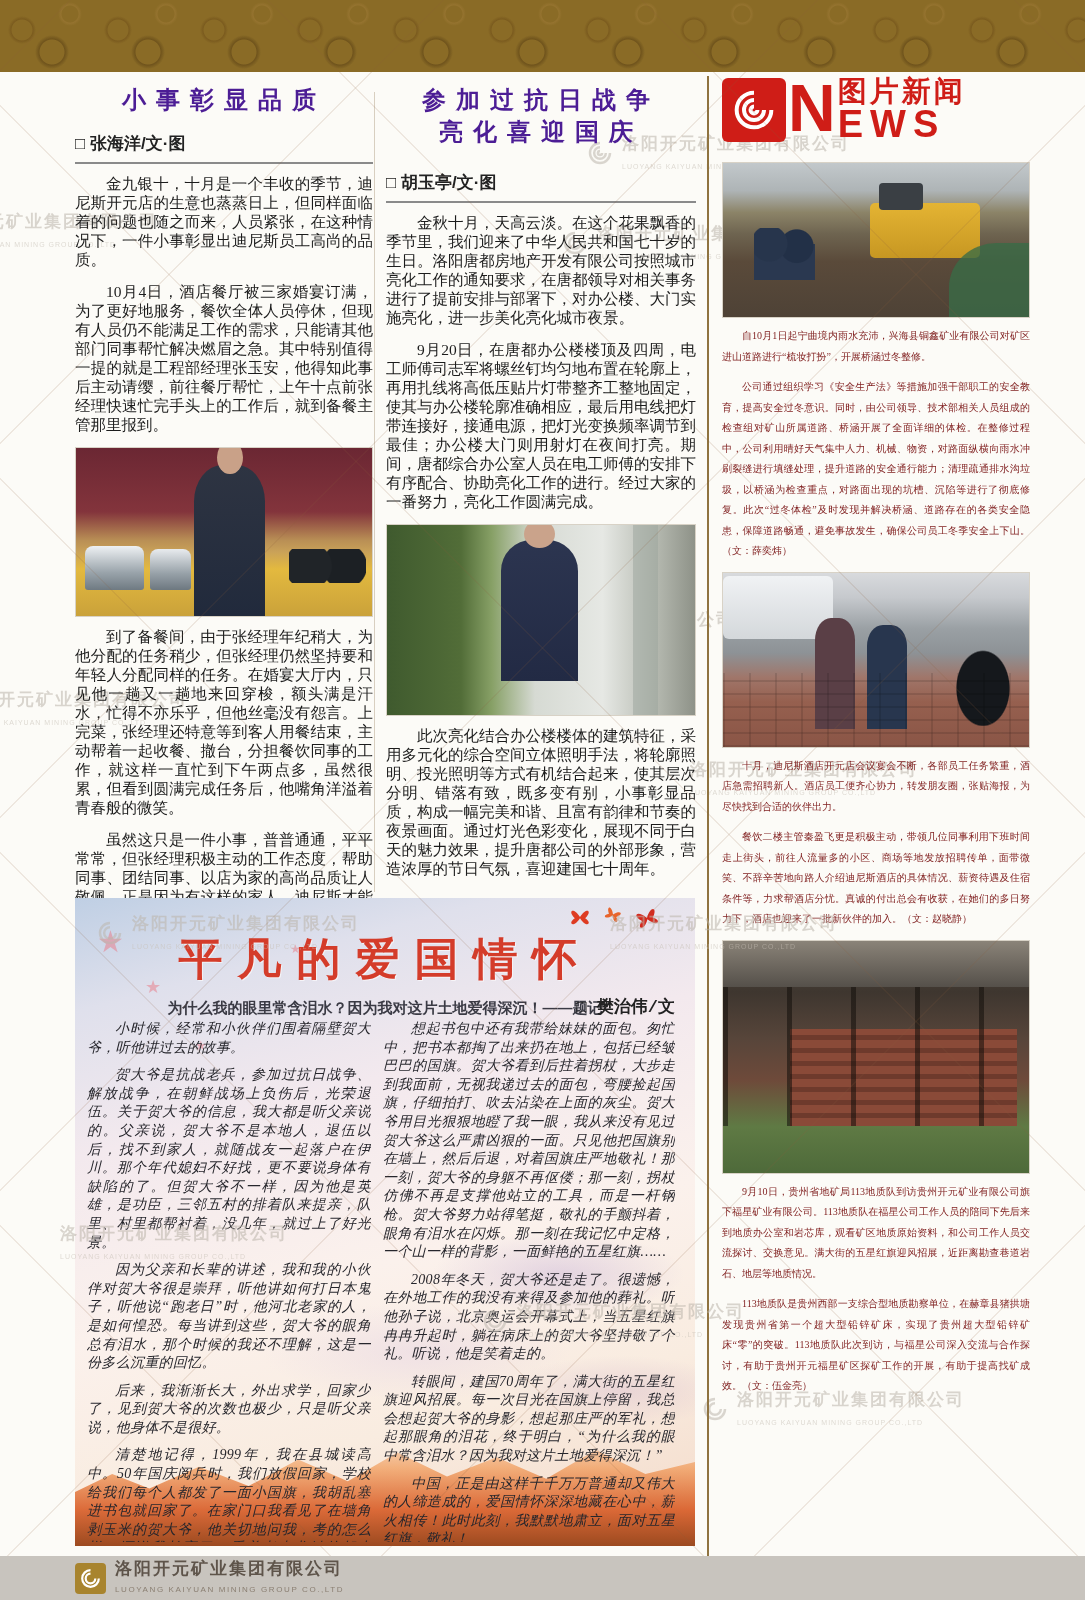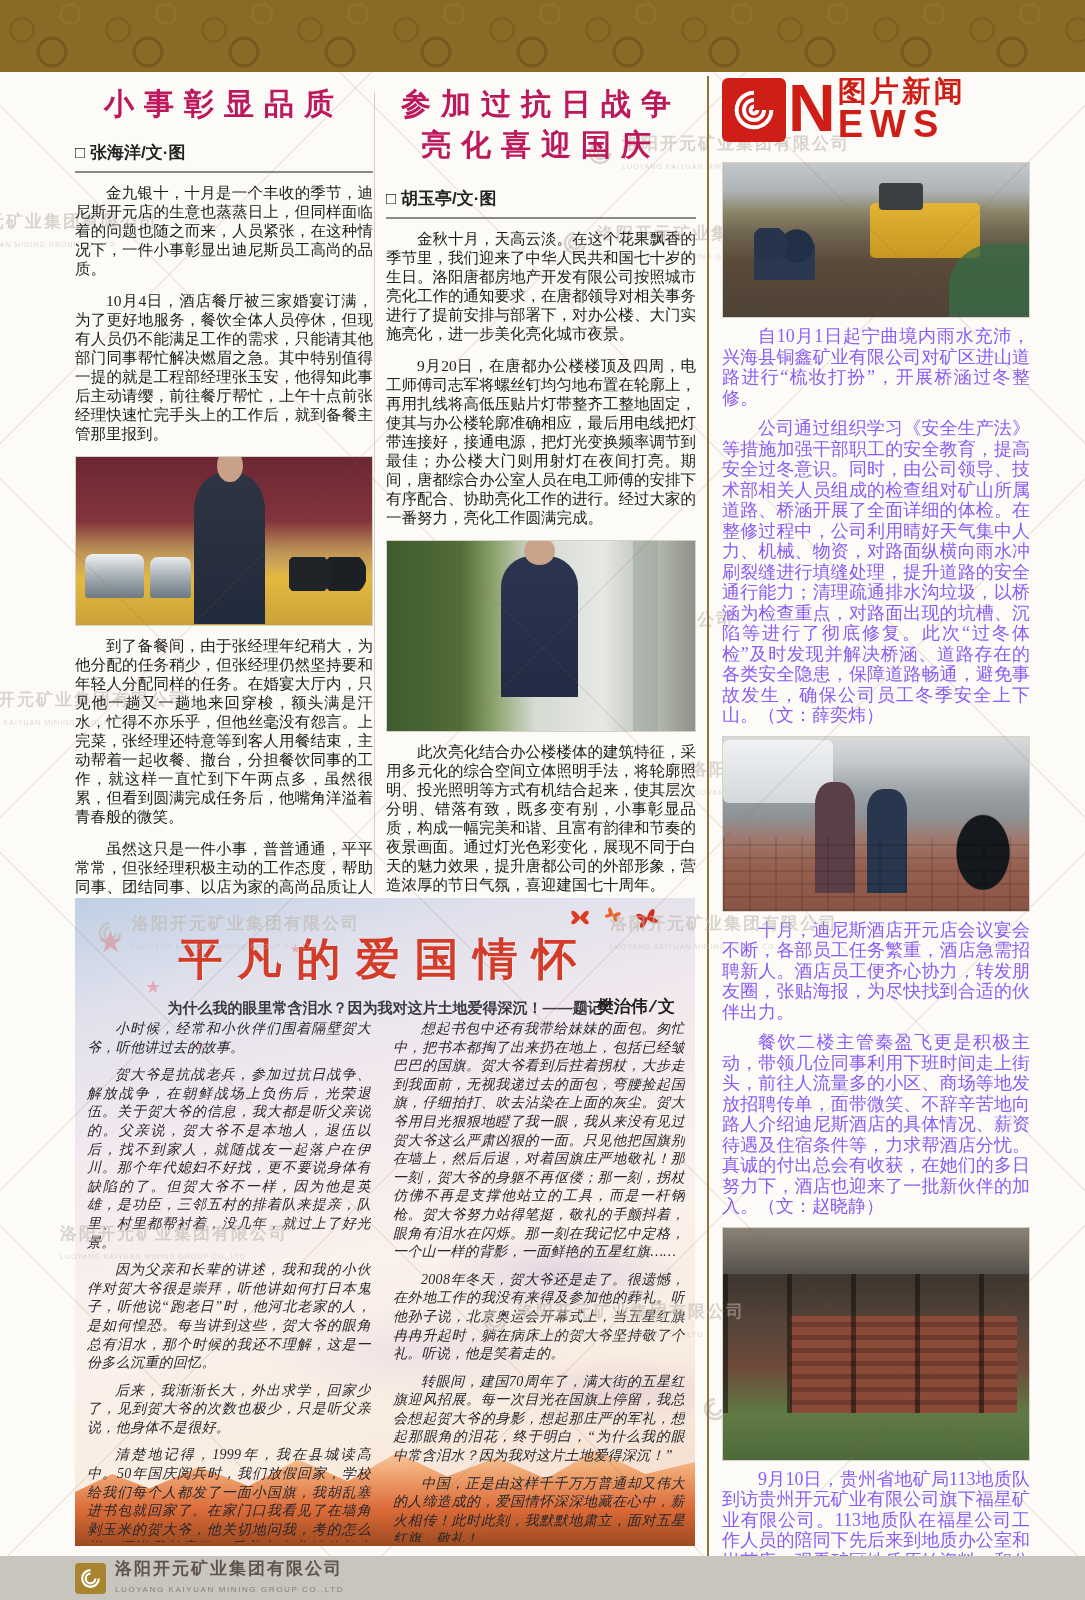--- a/index.html
+++ b/index.html
@@ -33,34 +33,34 @@
   .wm .wm-en{font-family:"Liberation Sans",sans-serif;font-size:7px;color:#c6bfb5;letter-spacing:1px;}
   
   .col{position:absolute;z-index:2;}
   #col-left{left:75px;top:84px;width:298px;}
   #col-mid{left:386px;top:84px;width:310px;}
   #col-right{left:722px;top:76px;width:308px;}
   .v-divider{position:absolute;left:374px;top:92px;width:1px;height:800px;background:#d8cfc0;z-index:2;}
   .gold-rule{position:absolute;left:707px;top:76px;width:2px;height:1482px;background:#8f7340;z-index:2;}
   
   .art-title{
-    text-align:center;font-weight:bold;color:#be185d;
-    font-size:30px;letter-spacing:10px;line-height:1.35;
+    text-align:center;font-weight:bold;color:#4c1d95;
+    font-size:24px;letter-spacing:10px;line-height:1.35;
   }
   .byline{
     font-family:"Liberation Sans",sans-serif;font-weight:bold;font-size:17px;color:#222;
     border-bottom:2px solid #8a8a8a;padding-bottom:7px;margin:16px 0 10px 0;
   }
   .body-text p{
     margin:0 0 13px 0;text-align:justify;text-indent:2em;
     font-size:15.5px;line-height:19px;color:#1c1c1c;
   }
   .cap p{
     margin:0 0 10px 0;text-align:justify;text-indent:2em;
-    font-size:18px;line-height:20.5px;color:#8b5cf6;
+    font-size:10px;line-height:20.5px;color:#7f1d1d;
   }
   
   .ph{position:relative;width:100%;overflow:hidden;border:1px solid #d8d2c6;box-sizing:border-box;}
   .ph>div{position:absolute;}
   .ph-banquet{height:170px;margin:6px 0 10px 0;
     background:linear-gradient(180deg,#6b2733 0%,#83343c 38%,#b98f55 55%,#caa258 62%,#e3b93f 72%,#caa23a 100%);}
   .ph-banquet .man{left:40%;top:10%;width:24%;height:90%;background:linear-gradient(180deg,#2e3442,#212a3c);border-radius:40% 40% 4px 4px/24% 24% 0 0;}
   .ph-banquet .man::before{content:"";position:absolute;left:32%;top:-16%;width:36%;height:22%;background:#c9a188;border-radius:50%;}
   .ph-banquet .dish1{left:3%;bottom:16%;width:20%;height:26%;background:linear-gradient(180deg,#eef1f3,#9aa4ab 60%,#6f7a82);border-radius:8px 8px 3px 3px;}
   .ph-banquet .dish2{left:25%;bottom:16%;width:14%;height:24%;background:linear-gradient(180deg,#e8ebee,#97a1a8 60%,#6d7880);border-radius:8px 8px 3px 3px;}
@@ -118,21 +118,21 @@
   .essay-epigraph{
     position:relative;text-align:center;margin-top:10px;
     font-family:"Liberation Sans",sans-serif;font-weight:bold;font-size:15px;color:#3a3a44;
   }
   .essay-byline{
     position:absolute;right:20px;top:97px;
     font-family:Liberation Mono, monospace;font-weight:bold;font-size:17px;color:#222;
   }
   .essay-col{position:absolute;top:122px;height:522px;overflow:hidden;}
   #essay-col1{left:12px;width:284px;}
-  #essay-col2{left:318px;width:292px;}
+  #essay-col2{left:308px;width:292px;}
   .essay-col p{
     margin:0 0 9px 0;text-align:justify;text-indent:2em;
     font-style:italic;font-size:14px;line-height:18.6px;letter-spacing:.3px;color:#26262c;
   }
   .star{position:absolute;color:rgba(232,128,140,.55);pointer-events:none;font-style:normal;}
   .butterflies{position:absolute;right:34px;top:8px;display:flex;gap:10px;pointer-events:none;}
   
   #footer{
     position:absolute;left:0;top:1556px;width:1085px;height:44px;background:#c8c4be;z-index:6;
     display:flex;align-items:center;
@@ -300,21 +300,21 @@
     <p>十月，迪尼斯酒店开元店会议宴会不断，各部员工任务繁重，酒店急需招聘新人。酒店员工便齐心协力，转发朋友圈，张贴海报，为尽快找到合适的伙伴出力。</p>
     <p>餐饮二楼主管秦盈飞更是积极主动，带领几位同事利用下班时间走上街头，前往人流量多的小区、商场等地发放招聘传单，面带微笑、不辞辛苦地向路人介绍迪尼斯酒店的具体情况、薪资待遇及住宿条件等，力求帮酒店分忧。真诚的付出总会有收获，在她们的多日努力下，酒店也迎来了一批新伙伴的加入。（文：赵晓静）</p>
   </div>
 
   <div class="ph ph-mine">
     <div class="roof"></div>
     <div class="timber"></div>
     <div class="posts"></div>
   </div>
   <div class="cap">
-    <p>9月10日，贵州省地矿局113地质队到访贵州开元矿业有限公司旗下福星矿业有限公司。113地质队在福星公司工作人员的陪同下先后来到地质办公室和岩芯库，观看矿区地质原始资料，和公司工作人员交流探讨、交换意见。随后一行人前往福星公司巷道，近距离勘查巷道岩石、地层等地质情况。</p>
+    <p>9月10日，贵州省地矿局113地质队到访贵州开元矿业有限公司旗下福星矿业有限公司。113地质队在福星公司工作人员的陪同下先后来到地质办公室和岩芯库，观看矿区地质原始资料，和公司工作人员交流探讨、交换意见。满大街的五星红旗迎风招展，近距离勘查巷道岩石、地层等地质情况。</p>
     <p>113地质队是贵州西部一支综合型地质勘察单位，在赫章县猪拱塘发现贵州省第一个超大型铅锌矿床，实现了贵州超大型铅锌矿床“零”的突破。113地质队此次到访，与福星公司深入交流与合作探讨，有助于贵州开元福星矿区探矿工作的开展，有助于提高找矿成效。（文：伍金亮）</p>
   </div>
 </div>
 
 <div id="essay">
   <div class="clouds"></div>
   <div class="greatwall"></div>
   <span class="star" style="left:22px;top:26px;font-size:30px;">★</span>
   <span class="star" style="left:70px;top:78px;font-size:18px;">★</span>
   <span class="star" style="left:120px;top:140px;font-size:13px;">★</span>

